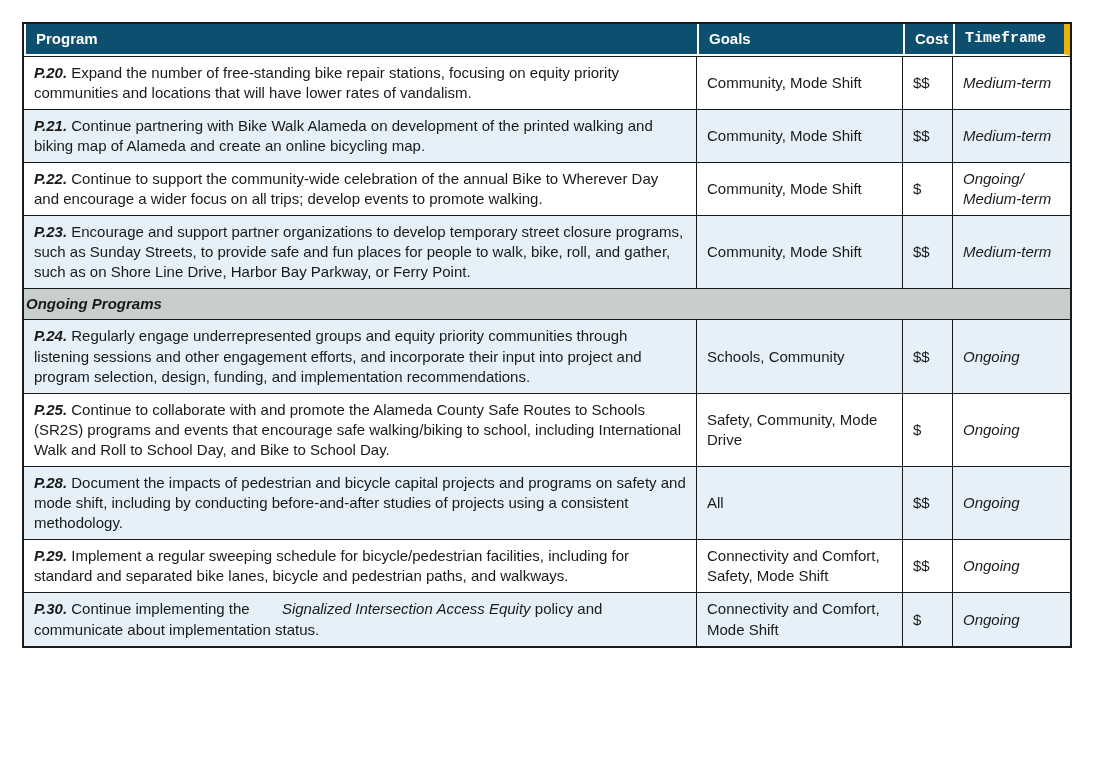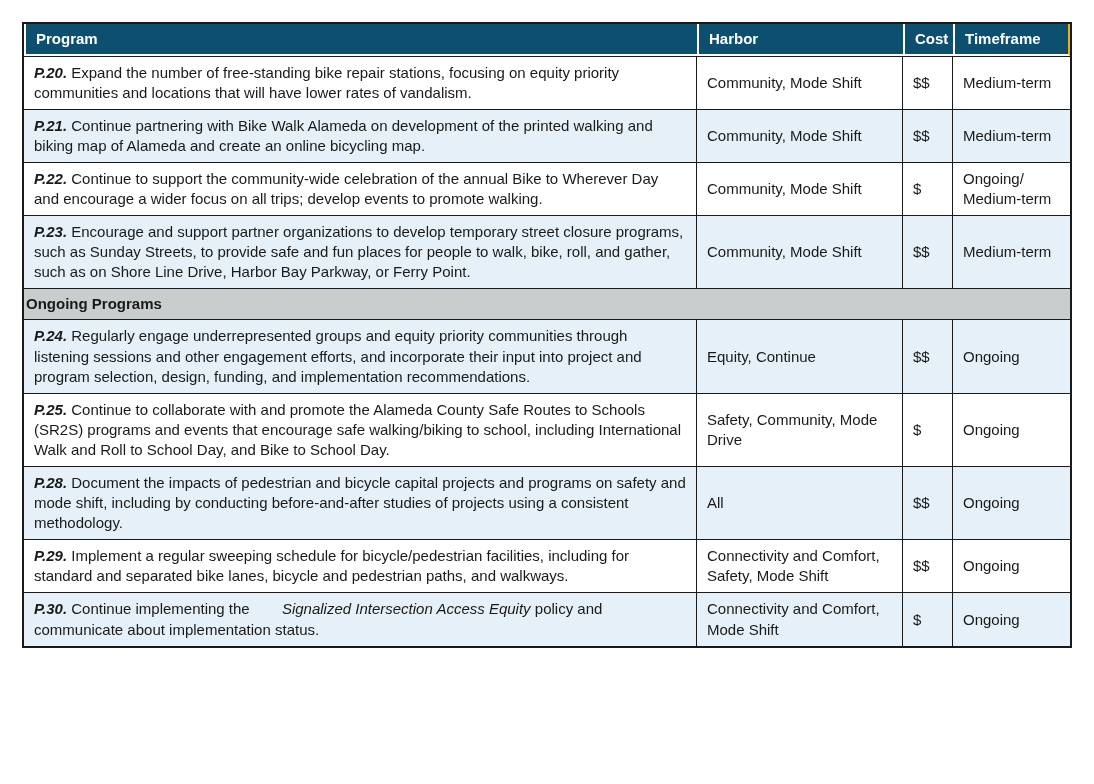--- a/index.html
+++ b/index.html
@@ -36,31 +36,31 @@
   th {
     background: var(--header-bg, #0d4f6f);
     color: var(--header-text, #ffffff);
     font-weight: bold;
     text-align: left;
     padding: 5px 10px;
     border-left: 2px solid #ffffff;
     border-bottom: 2px solid #ffffff;
     line-height: 1.3;
   }
-  th:last-child { border-right: 2px solid #eab308; }
+  th:last-child { border-right: 6px solid #eab308; font-family: Liberation Mono, monospace; }
 
   td {
     padding: 6px 10px;
     vertical-align: middle;
     line-height: 1.34;
     border-right: 1px solid var(--border, #1a1a1a);
     border-bottom: 1px solid var(--border, #1a1a1a);
     background: #ffffff;
   }
-  td:last-child { border-right: none; }
+  td:last-child { border-right: none; font-style: italic; }
   tbody tr:first-child td { border-top: 1px solid var(--border, #1a1a1a); }
   tbody tr:last-child td  { border-bottom: none; }
 
   tr.shaded td { background: var(--row-alt-bg, #e5f0f8); }
 
   tr.section-row td {
     background: var(--section-bg, #c8cdcd);
     font-weight: bold;
     border-right: none;
     padding: 5px 2px;
@@ -77,21 +77,21 @@
   <table class="program-table">
     <colgroup>
       <col class="c-program">
       <col class="c-goals">
       <col class="c-cost">
       <col class="c-timeframe">
     </colgroup>
     <thead>
       <tr>
         <th>Program</th>
-        <th>Harbor</th>
+        <th>Goals</th>
         <th>Cost</th>
         <th>Timeframe</th>
       </tr>
     </thead>
     <tbody>
         <tr>
           <td class="cell-program"><strong>P.20. </strong><span>Expand the number of free-standing bike repair stations, focusing on equity priority communities and locations that will have lower rates of vandalism.</span></td>
           <td class="cell-goals">Community, Mode Shift</td>
           <td class="cell-cost">$$</td>
           <td class="cell-timeframe">Medium-term</td>
@@ -113,21 +113,21 @@
           <td class="cell-program"><strong>P.23. </strong><span>Encourage and support partner organizations to develop temporary street closure programs, such as Sunday Streets, to provide safe and fun places for people to walk, bike, roll, and gather, such as on Shore Line Drive, Harbor Bay Parkway, or Ferry Point.</span></td>
           <td class="cell-goals">Community, Mode Shift</td>
           <td class="cell-cost">$$</td>
           <td class="cell-timeframe">Medium-term</td>
         </tr>
         <tr class="section-row">
           <td colspan="4">Ongoing Programs</td>
         </tr>
         <tr class="shaded">
           <td class="cell-program"><strong>P.24. </strong><span>Regularly engage underrepresented groups and equity priority communities through listening sessions and other engagement efforts, and incorporate their input into project and program selection, design, funding, and implementation recommendations.</span></td>
-          <td class="cell-goals">Equity, Continue</td>
+          <td class="cell-goals">Schools, Community</td>
           <td class="cell-cost">$$</td>
           <td class="cell-timeframe">Ongoing</td>
         </tr>
         <tr>
           <td class="cell-program"><strong>P.25. </strong><span>Continue to collaborate with and promote the Alameda County Safe Routes to Schools (SR2S) programs and events that encourage safe walking/biking to school, including International Walk and Roll to School Day, and Bike to School Day.</span></td>
           <td class="cell-goals">Safety, Community, Mode Drive</td>
           <td class="cell-cost">$</td>
           <td class="cell-timeframe">Ongoing</td>
         </tr>
         <tr class="shaded">

